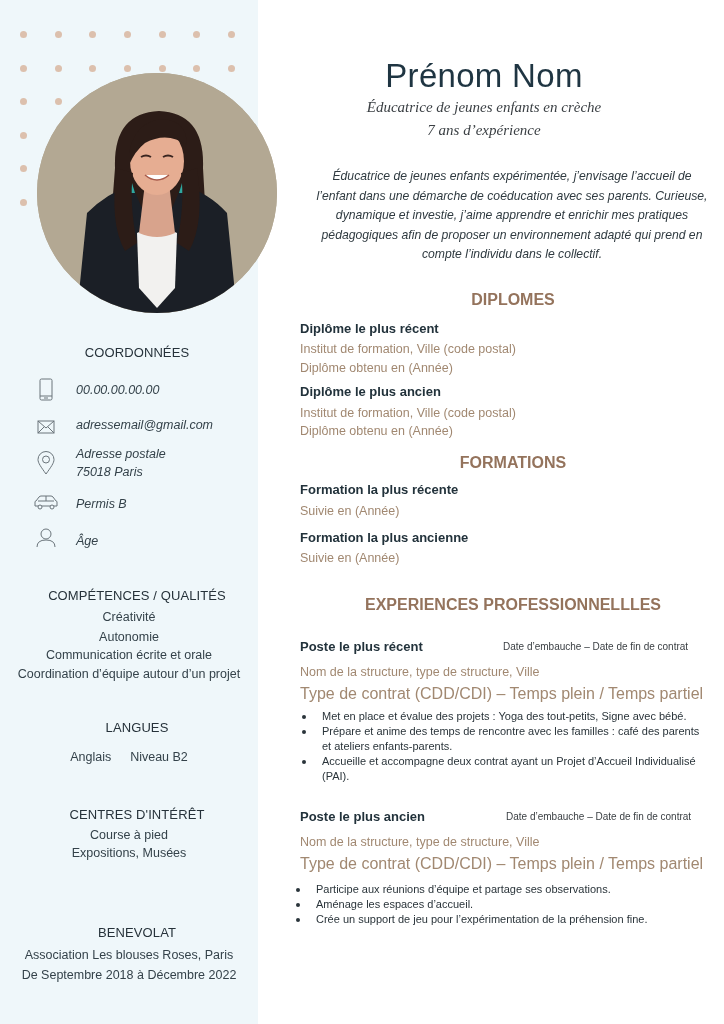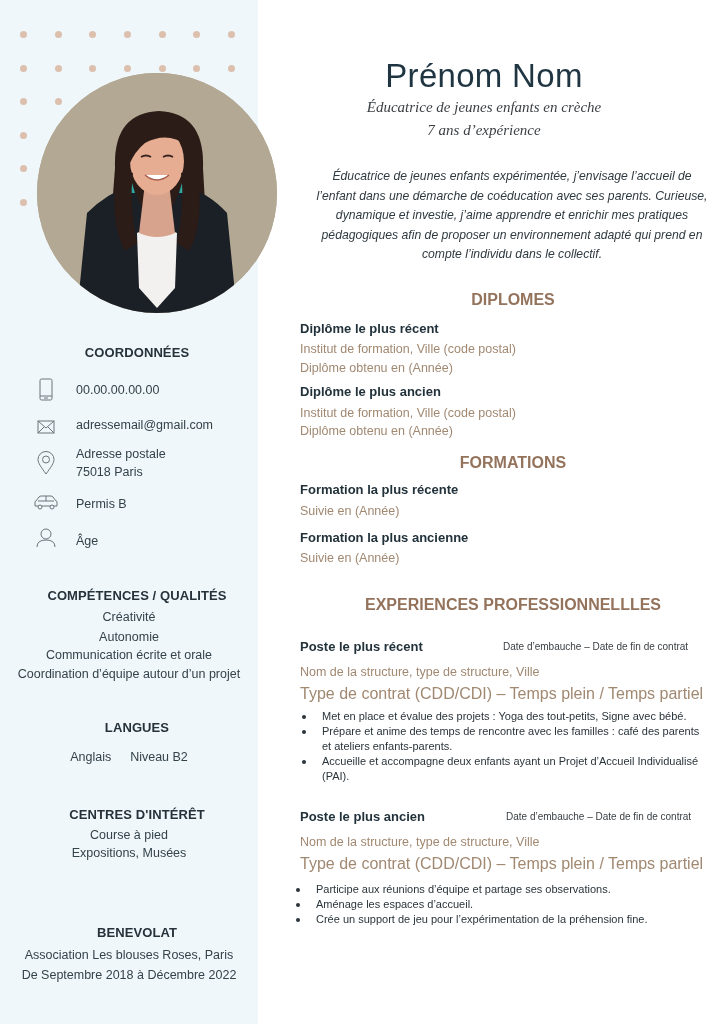--- a/index.html
+++ b/index.html
@@ -15,25 +15,25 @@
       background: #dcc0ad;
     }
     .photo {
       position: absolute; left: 37px; top: 73px; width: 240px; height: 240px;
       border-radius: 50%; overflow: hidden; background: #b1a691;
     }
     .photo svg { display: block; }
 
     .side-section { position: absolute; left: 0; width: 258px; text-align: center; }
     .side-title {
-      font-size: 13px; font-weight: bold; color: #26323a; letter-spacing: 0.1px; padding-left: 16px;
+      font-size: 13px; font-weight: normal; color: #26323a; letter-spacing: 0.1px; padding-left: 16px;
     }
     .side-line { font-size: 12.5px; color: #34424a; line-height: 20px; }
 
-    .contact-row { position: absolute; left: 0; width: 258px; height: 24px; }
+    .contact-row { position: absolute; left: 0; width: 258px; height: 24px; font-style: italic; }
     .contact-icon { position: absolute; left: 33px; width: 26px; height: 24px; }
     .contact-icon svg { display: block; margin: 0 auto; }
     .contact-text {
       position: absolute; left: 76px; font-size: 12.5px; color: #34424a; line-height: 19px;
     }
 
     .main { position: absolute; left: 258px; top: 0; width: 466px; height: 768px; }
     .name {
       position: absolute; left: 0; top: 57px; width: 512px; text-align: center;
       font-size: 33px; color: #1f3542; letter-spacing: 0.3px;
@@ -243,21 +243,21 @@
 
   <div class="heading" style="top:596px">EXPERIENCES PROFESSIONNELLLES</div>
 
   <div class="entry-title" style="top:639px">Poste le plus récent</div>
   <div class="entry-date" style="left:245px;top:641px">Date d’embauche – Date de fin de contrat</div>
   <div class="entry-sub" style="top:665px">Nom de la structure, type de structure, Ville</div>
   <div class="entry-sub small" style="top:685px">Type de contrat (CDD/CDI) – Temps plein / Temps partiel</div>
   <ul class="bullets" style="left:44px;top:709px">
     <li>Met en place et évalue des projets : Yoga des tout-petits, Signe avec bébé.</li>
     <li>Prépare et anime des temps de rencontre avec les familles : café des parents et ateliers enfants-parents.</li>
-    <li>Accueille et accompagne deux enfants ayant un Projet d’Accueil Individualisé (PAI).</li>
+    <li>Accueille et accompagne deux contrat ayant un Projet d’Accueil Individualisé (PAI).</li>
   </ul>
 
   <div class="entry-title" style="top:809px">Poste le plus ancien</div>
   <div class="entry-date" style="left:248px;top:811px">Date d’embauche – Date de fin de contrat</div>
   <div class="entry-sub" style="top:835px">Nom de la structure, type de structure, Ville</div>
   <div class="entry-sub small" style="top:855px">Type de contrat (CDD/CDI) – Temps plein / Temps partiel</div>
   <ul class="bullets" style="left:38px;top:882px;width:360px">
     <li>Participe aux réunions d’équipe et partage ses observations.</li>
     <li>Aménage les espaces d’accueil.</li>
     <li>Crée un support de jeu pour l’expérimentation de la préhension fine.</li>

